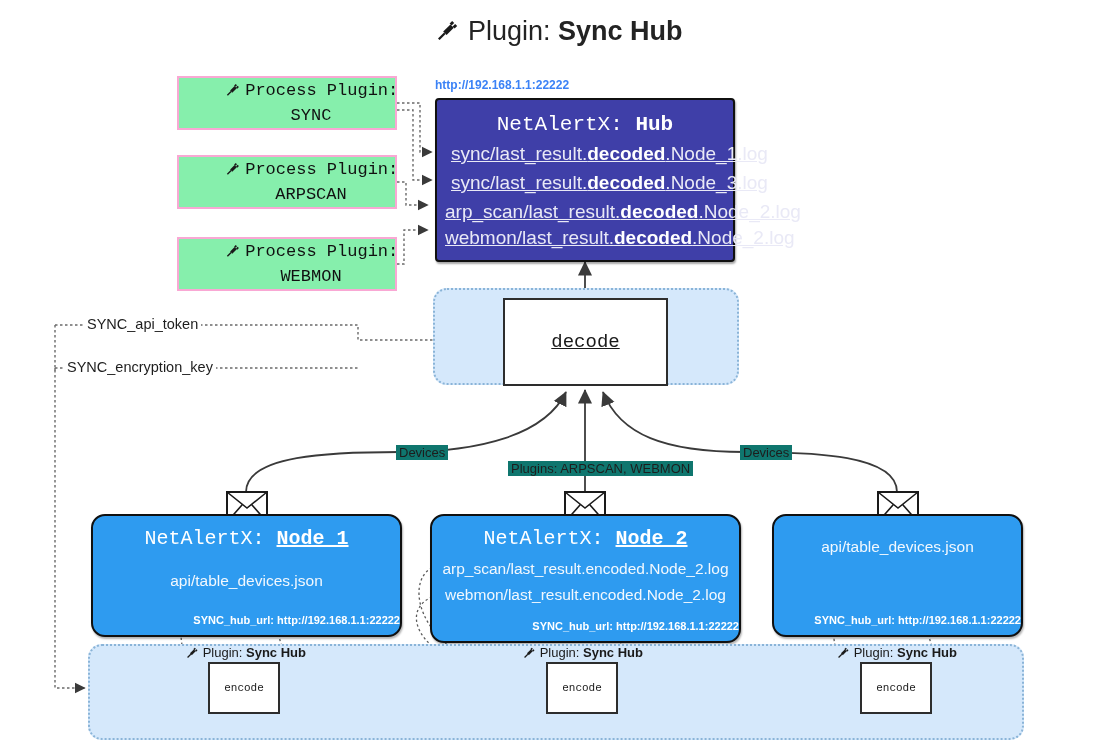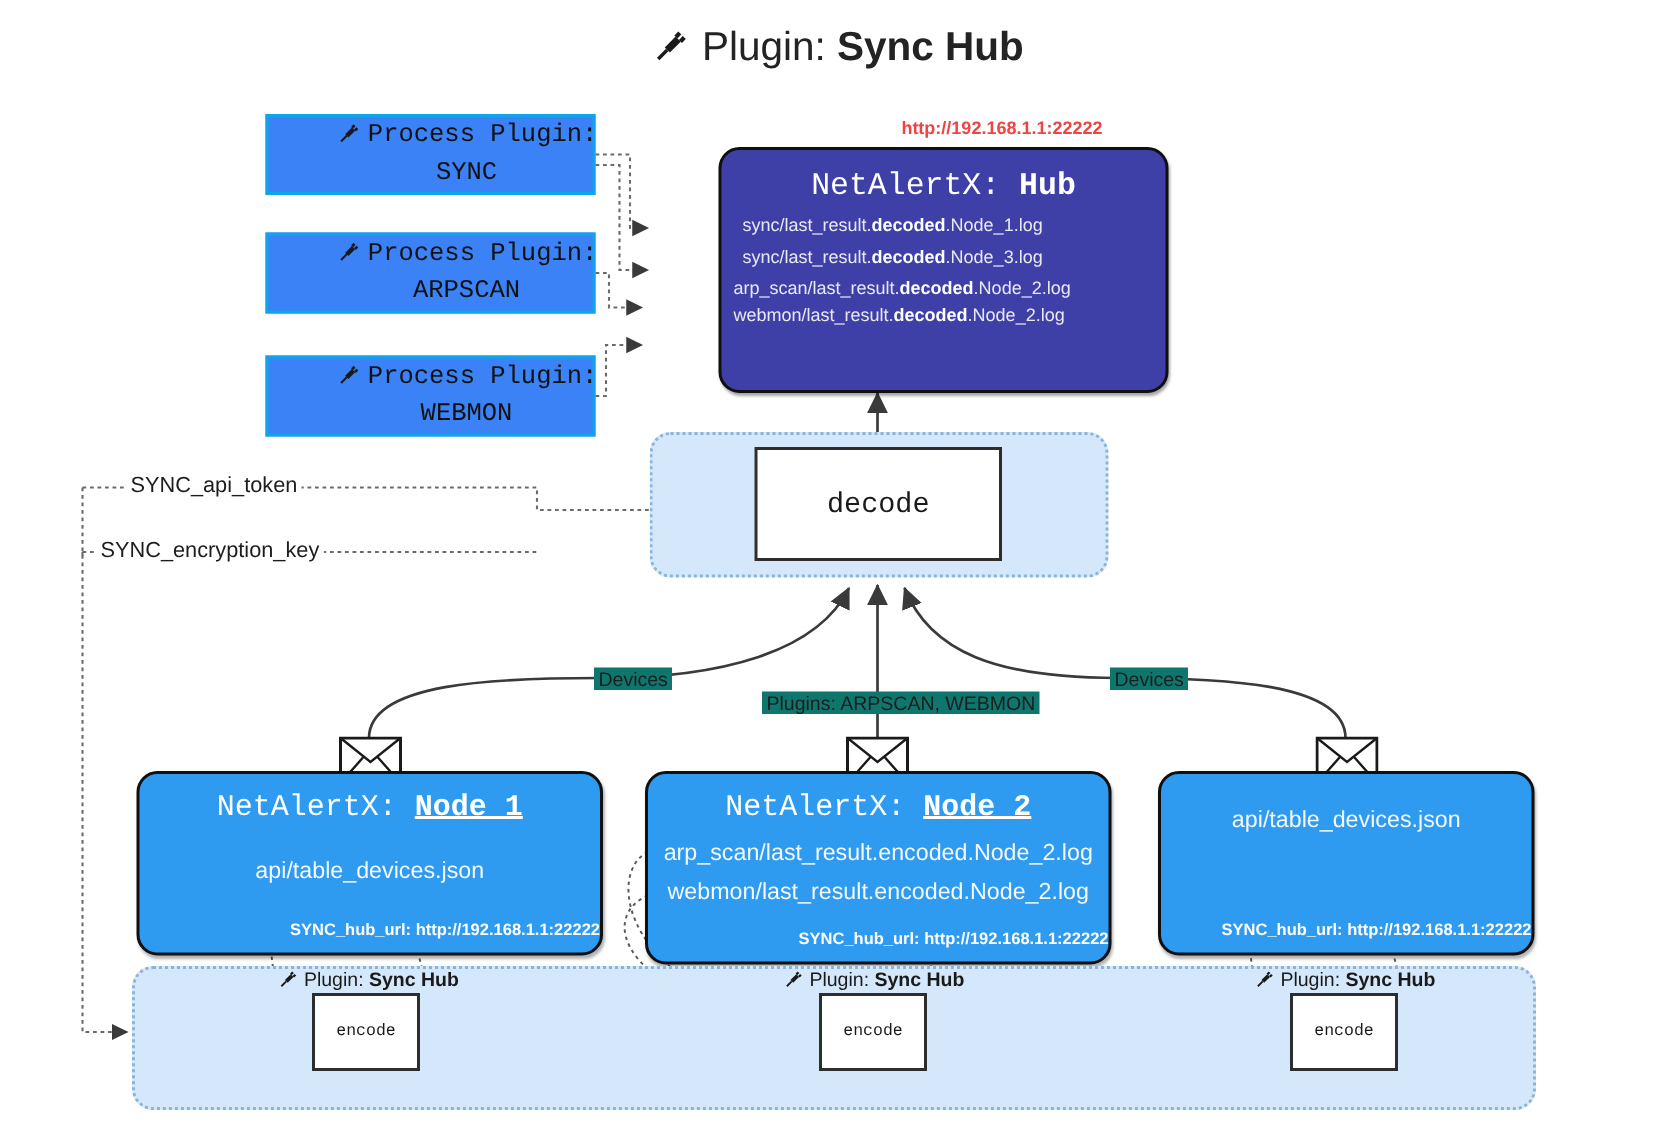--- a/index.html
+++ b/index.html
@@ -9,37 +9,37 @@
   svg.layer{position:absolute;left:0;top:0;width:1117px;height:754px;overflow:visible;}
   .node{position:absolute;box-sizing:border-box;}
 
   
   #title{position:absolute;left:0;top:16px;width:1117px;text-align:center;
          font-size:27px;color:#232323;white-space:nowrap;}
   #title .plug{display:inline-block;transform:translateY(2px) rotate(0deg);font-size:25px;}
   #title .strong{font-weight:bold;}
 
   
-  .pbox{border:2px solid #0ea5e9;background:#3b82f6;
+  .pbox{border:2px solid #f9a8d4;background:#86efac;
         font-family:"Liberation Mono",monospace;font-size:17px;color:#111;
         display:flex;flex-direction:column;align-items:center;justify-content:center;
         line-height:1.45;padding-left:48px;}
   .pbox .l1{white-space:nowrap;}
   .pbox .l2{white-space:nowrap;}
   .pbox .plug{font-family:"Liberation Sans",sans-serif;font-size:16px;}
 
   
-  #hub{background:#3f3fa8;border:2px solid #101010;border-radius:14px;
-       box-shadow:1px 2px 2px rgba(0,0,0,.35);margin-left:44px;}
+  #hub{background:#3f3fa8;border:2px solid #101010;border-radius:4px;
+       box-shadow:1px 2px 2px rgba(0,0,0,.35);}
   #hub .hub-title{font-family:"Liberation Mono",monospace;font-size:21px;color:#ffffff;
         text-align:center;margin-top:13px;white-space:nowrap;}
   #hub .hub-title b{font-weight:bold;}
-  #hub .logline{font-size:12px;color:#e9e9f6;margin-left:14px;margin-top:7px;white-space:nowrap;}
+  #hub .logline{font-size:19px;color:#e9e9f6;margin-left:14px;margin-top:7px;white-space:nowrap;text-decoration:underline;}
   #hub .logline b{color:#ffffff;font-weight:bold;}
-  #huburl{position:absolute;text-align:right;font-size:12px;font-weight:bold;color:#ef4444;white-space:nowrap;}
+  #huburl{position:absolute;text-align:left;font-size:12px;font-weight:bold;color:#3b82f6;white-space:nowrap;}
 
   
   .group{background:#d5e8fb;border:2px dotted #8ab4d8;border-radius:14px;}
   .wbox{background:#ffffff;border:2px solid #2d2d2d;display:flex;align-items:center;
         justify-content:center;font-family:"Liberation Mono",monospace;color:#1a1a1a;}
   #decode{font-size:19px;}
 
   
   .nbox{background:#2e9bf0;border:2px solid #101010;border-radius:14px;
         box-shadow:1px 2px 2px rgba(0,0,0,.3);}
@@ -187,21 +187,21 @@
       <span>NetAlertX:</span>
       <b>Hub</b>
     </div>
     <div class="logline"><span>sync/last_result.</span><b>decoded</b><span>.Node_1.log</span></div>
     <div class="logline"><span>sync/last_result.</span><b>decoded</b><span>.Node_3.log</span></div>
     <div class="logline" style="margin-left:8px;"><span>arp_scan/last_result.</span><b>decoded</b><span>.Node_2.log</span></div>
     <div class="logline" style="margin-left:8px;margin-top:4px;"><span>webmon/last_result.</span><b>decoded</b><span>.Node_2.log</span></div>
   </div>
 
   <div class="node group" style="left:433px;top:288px;width:306px;height:97px;"></div>
-  <div class="node wbox" id="decode" style="left:503px;top:298px;width:165px;height:76px;">decode</div>
+  <div class="node wbox" id="decode" style="left:503px;top:298px;width:165px;height:88px;text-decoration:underline;">decode</div>
 
   <div class="tlabel" style="left:84px;top:316px;">SYNC_api_token</div>
   <div class="tlabel" style="left:64px;top:359px;">SYNC_encryption_key</div>
 
   <div class="elabel" style="left:396px;top:445px;">Devices</div>
   <div class="elabel" style="left:740px;top:445px;">Devices</div>
   <div class="elabel" style="left:508px;top:461px;">Plugins: ARPSCAN, WEBMON</div>
 
   <div class="node" style="left:226px;top:491px;width:42px;height:32px;">
     <svg width="42" height="32" viewBox="0 0 42 32">

